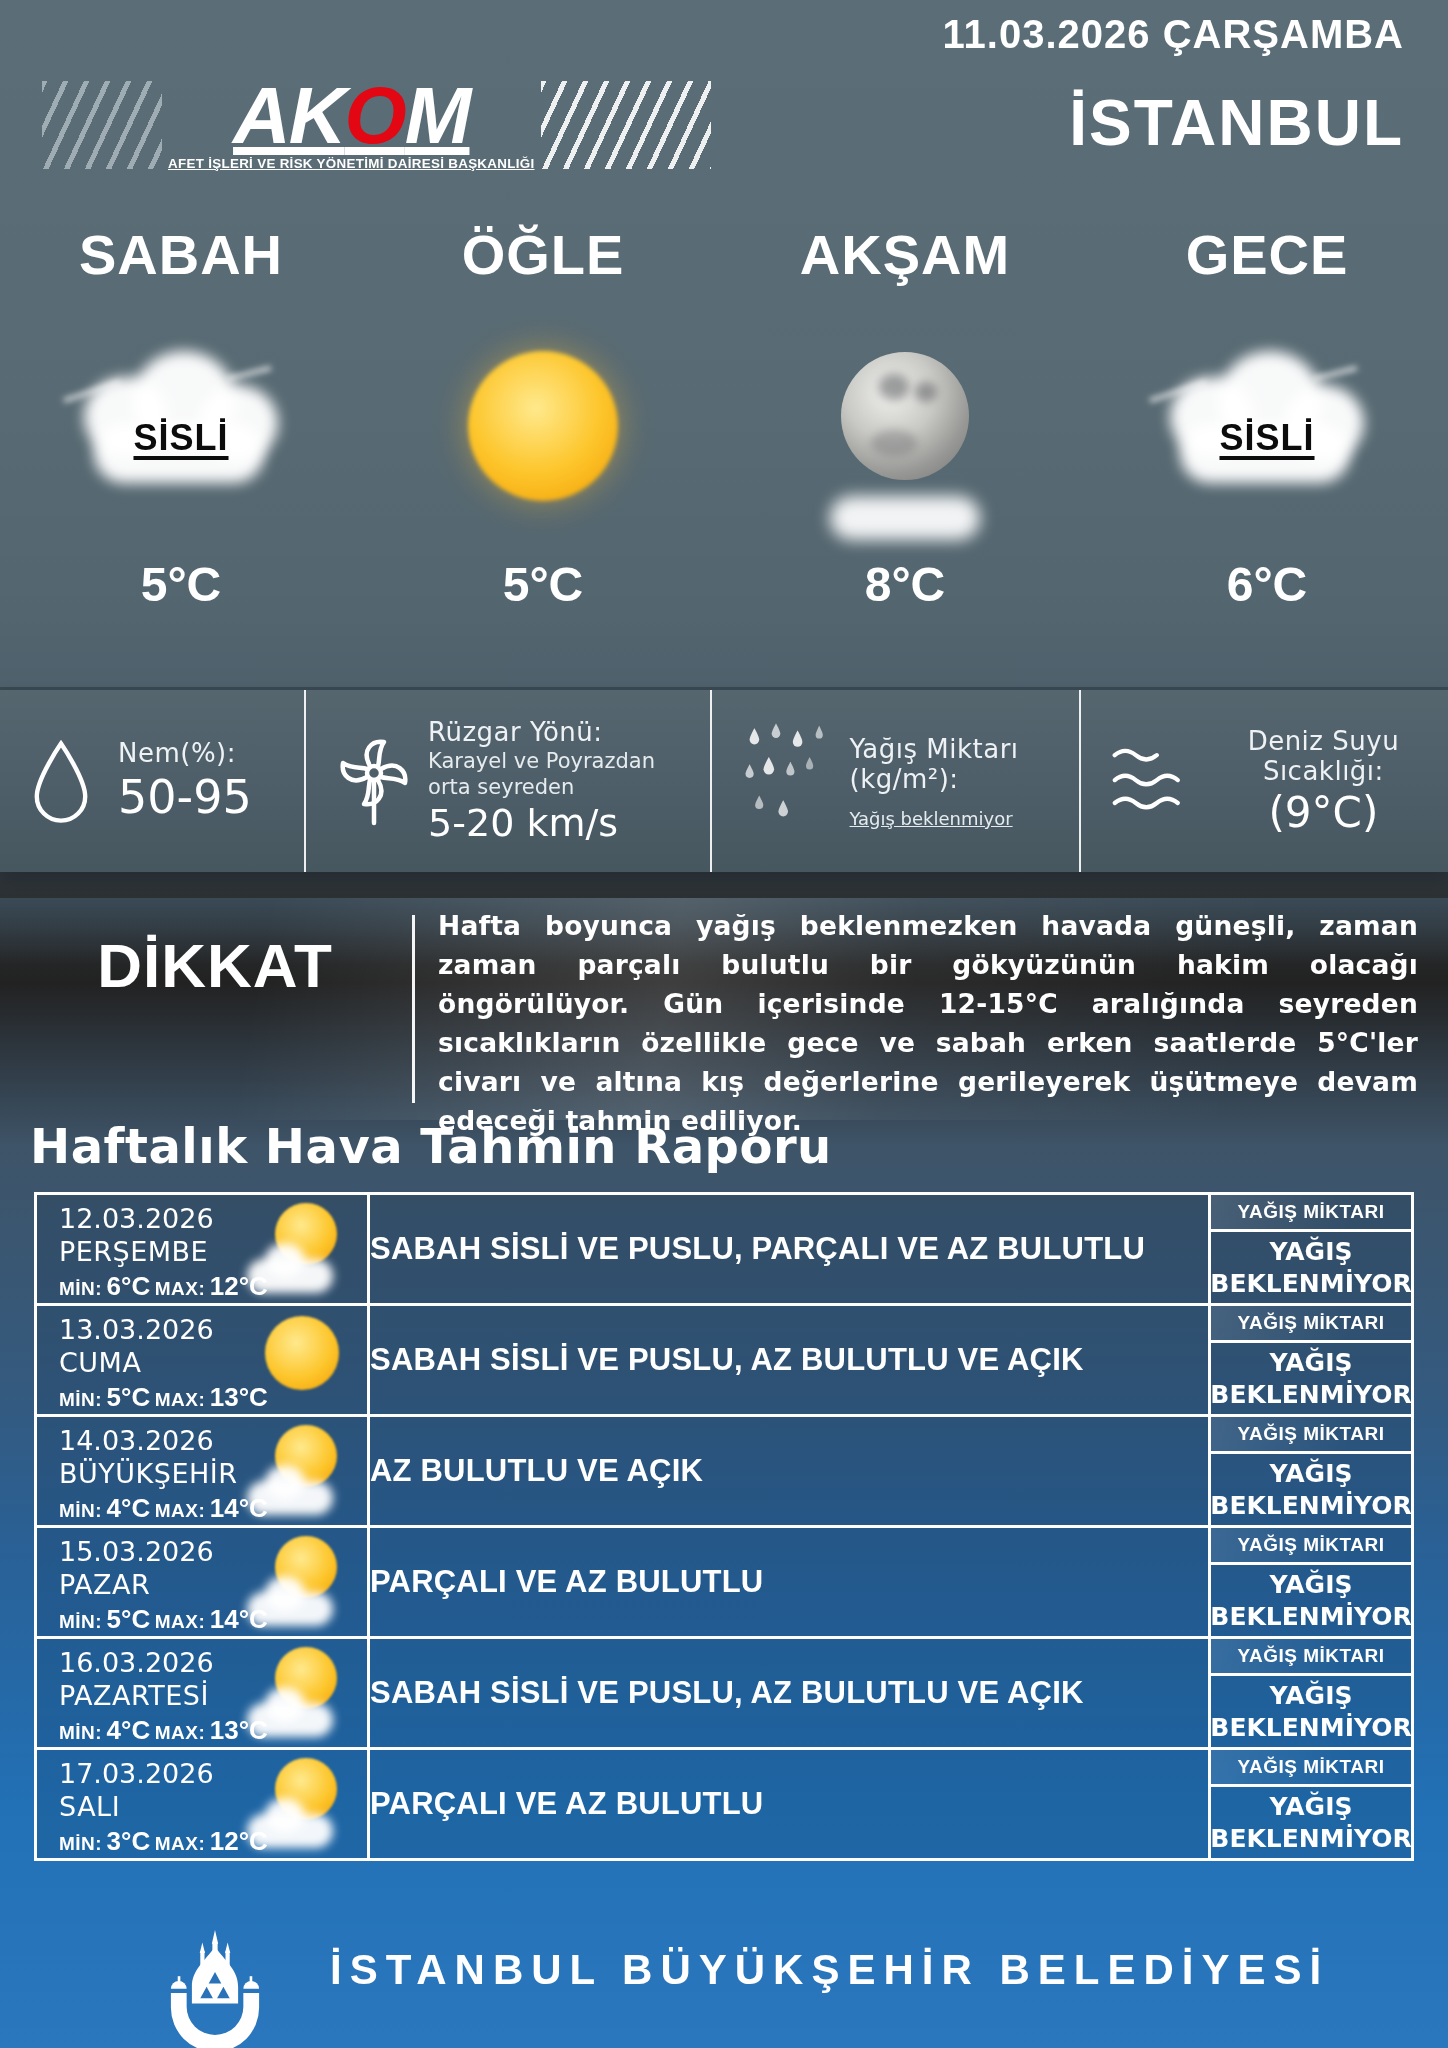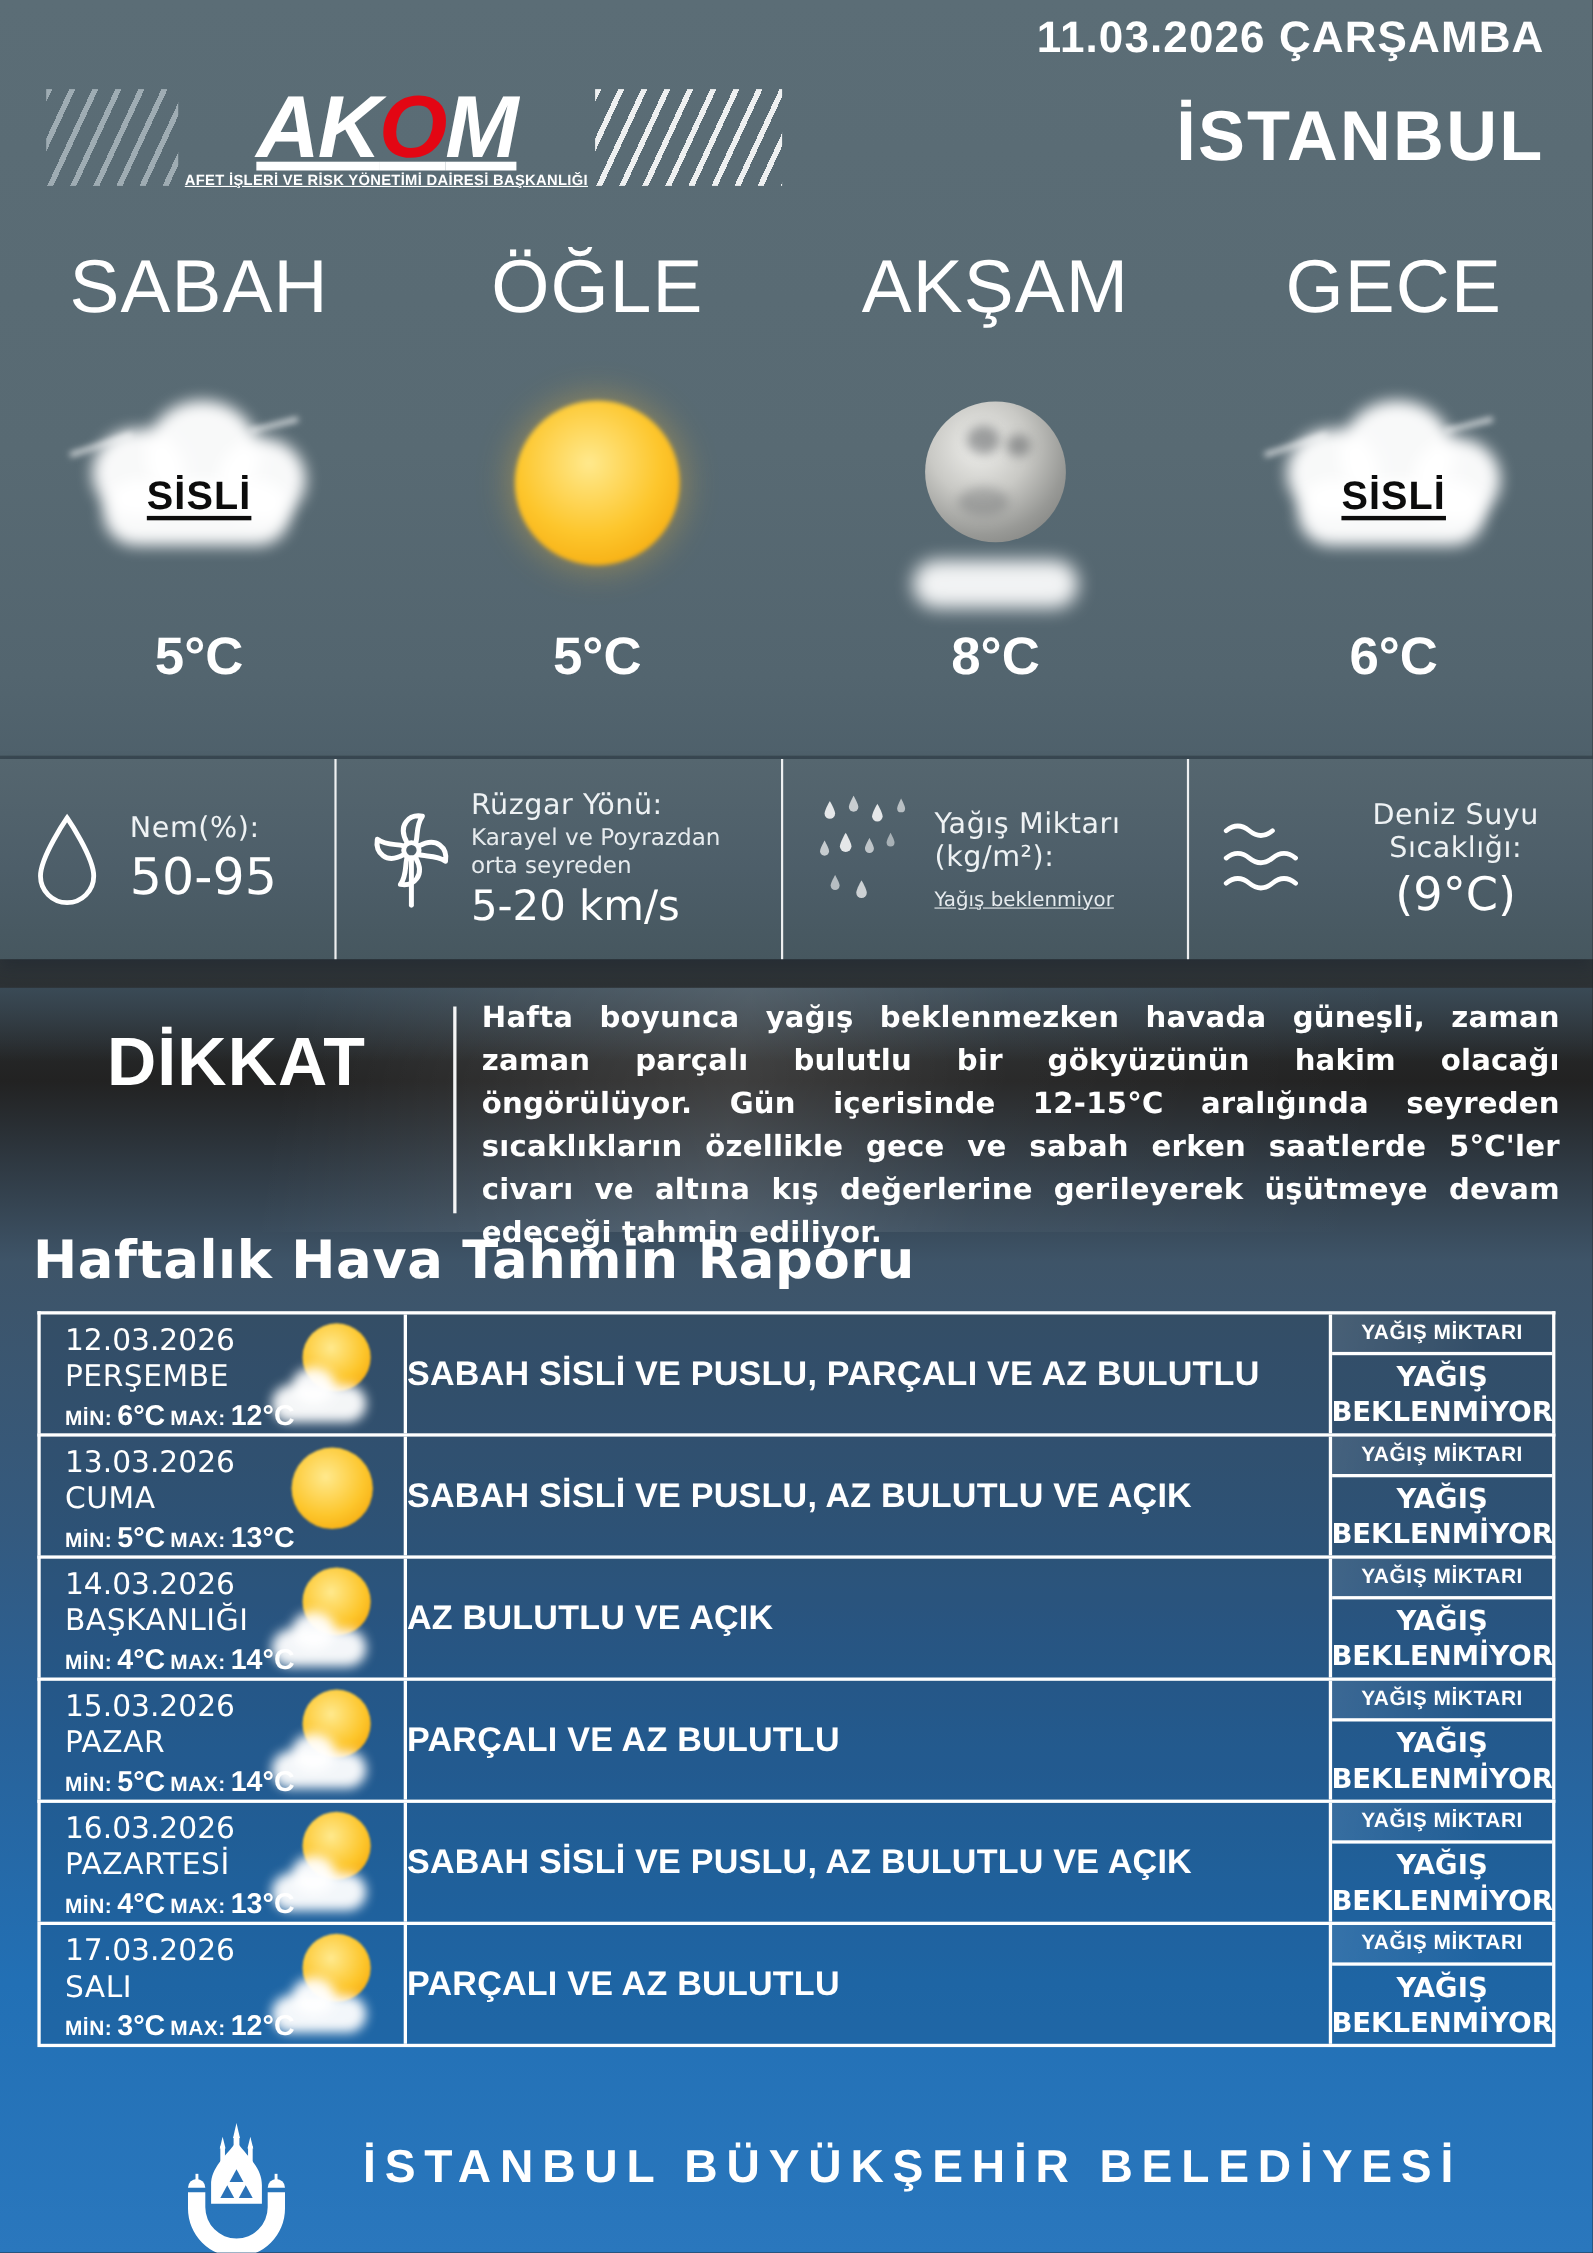--- a/index.html
+++ b/index.html
@@ -20,21 +20,21 @@
   .stripes{width:120px;height:88px;}
   .stripes.left{background:repeating-linear-gradient(115deg,rgba(215,225,230,.55) 0 5px,transparent 5px 19px);}
   .stripes.right{width:170px;background:repeating-linear-gradient(115deg,rgba(255,255,255,.9) 0 5px,transparent 5px 19px);}
   .logo-core{margin:0 6px;text-align:center;}
   .logo-text{font-size:80px;line-height:76px;font-weight:900;font-style:italic;letter-spacing:-2px;}
   .logo-text .red-o{color:#e30613;}
   .logo-sub{font-size:13.4px;font-weight:700;letter-spacing:.3px;margin-top:2px;white-space:nowrap;}
   
   .periods{position:absolute;top:222px;left:0;width:100%;display:flex;}
   .pcol{width:25%;text-align:center;position:relative;}
-  .p-label{font-size:68px;font-weight:400;letter-spacing:1px;}
+  .p-label{font-size:56px;font-weight:700;letter-spacing:1px;}
   .p-iconbox{height:250px;position:relative;margin-top:14px;}
   .p-temp{font-size:48px;font-weight:800;margin-top:6px;}
   
   .fogcloud{position:absolute;left:50%;top:50%;transform:translate(-50%,-50%);width:210px;height:150px;}
   .puff{position:absolute;background:rgba(255,255,255,.96);border-radius:50%;filter:blur(7px);}
   .puff.a{width:84px;height:80px;left:8px;top:26px;}
   .puff.b{width:104px;height:100px;left:56px;top:0;}
   .puff.c{width:80px;height:76px;left:122px;top:34px;}
   .puff.d{width:170px;height:60px;left:18px;top:72px;border-radius:40px;}
   .wisp{position:absolute;background:rgba(255,255,255,.7);filter:blur(3px);height:5px;border-radius:4px;}
@@ -324,21 +324,21 @@
         </div>
       <div class="precip-col">
         <div class="p-head">YAĞIŞ MİKTARI</div>
         <div class="p-val">YAĞIŞ BEKLENMİYOR</div>
       </div>
     </div>
 
     <div class="trow">
       <div class="day-cell">
         <div class="d-date">14.03.2026</div>
-        <div class="d-day">BAŞKANLIĞI</div>
+        <div class="d-day">BÜYÜKŞEHİR</div>
         <div class="d-minmax">
           <span class="mm-label">MİN:</span>
           <span class="mm-val">4</span><span class="mm-deg">°C</span>
           <span class="mm-label">MAX:</span>
           <span class="mm-val">14</span><span class="mm-deg">°C</span>
         </div>
         <div class="wicon sun-cloud">
             <div class="w-sun"></div>
             <div class="w-cloud"></div>
           </div>

